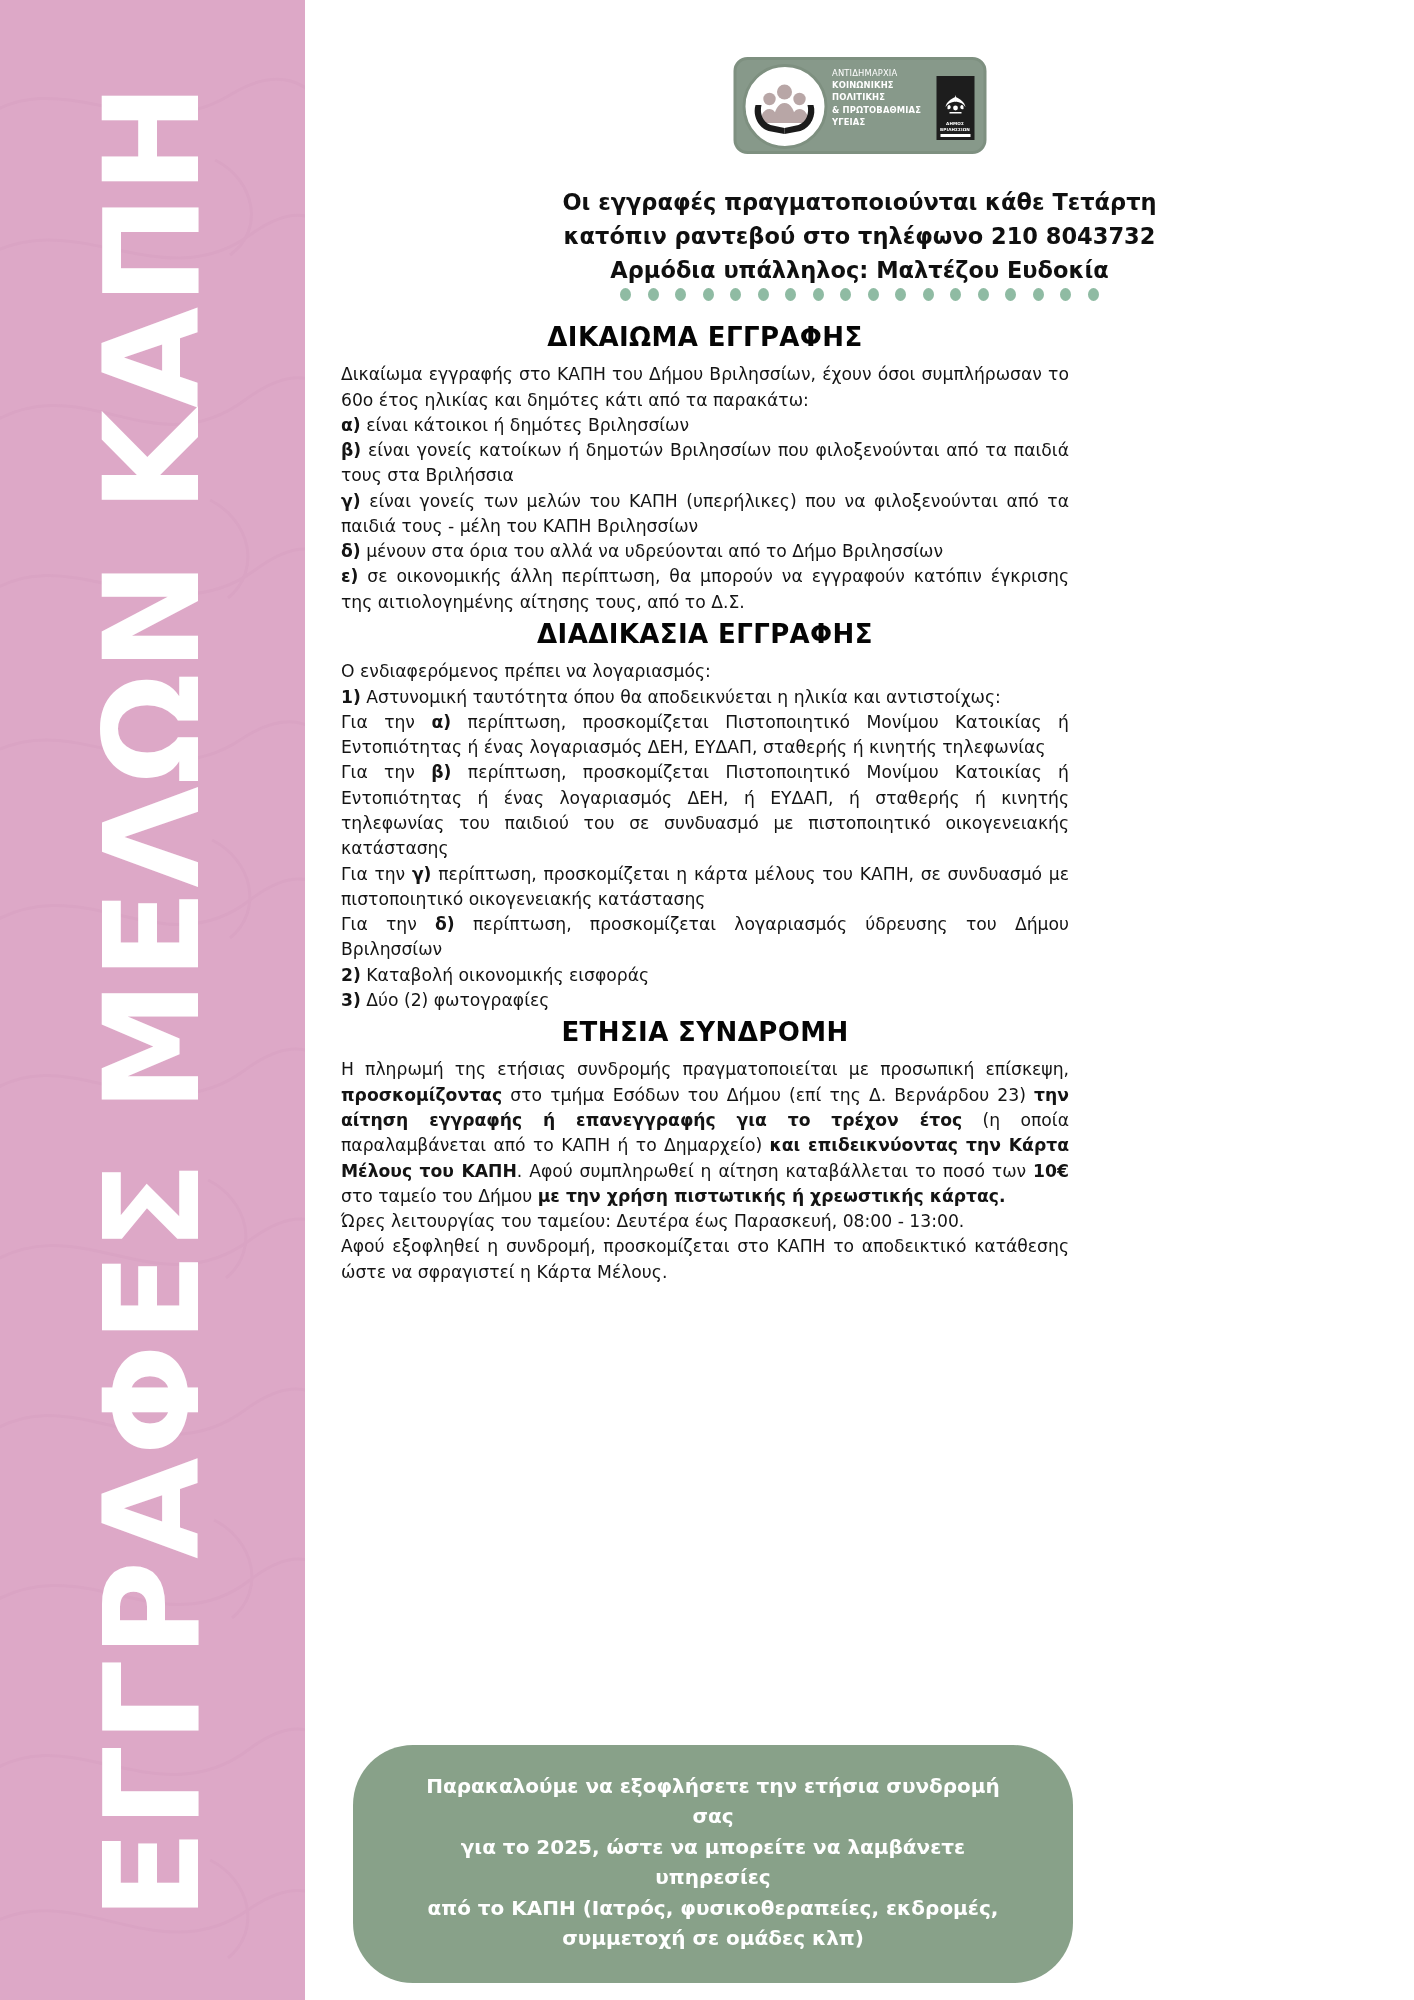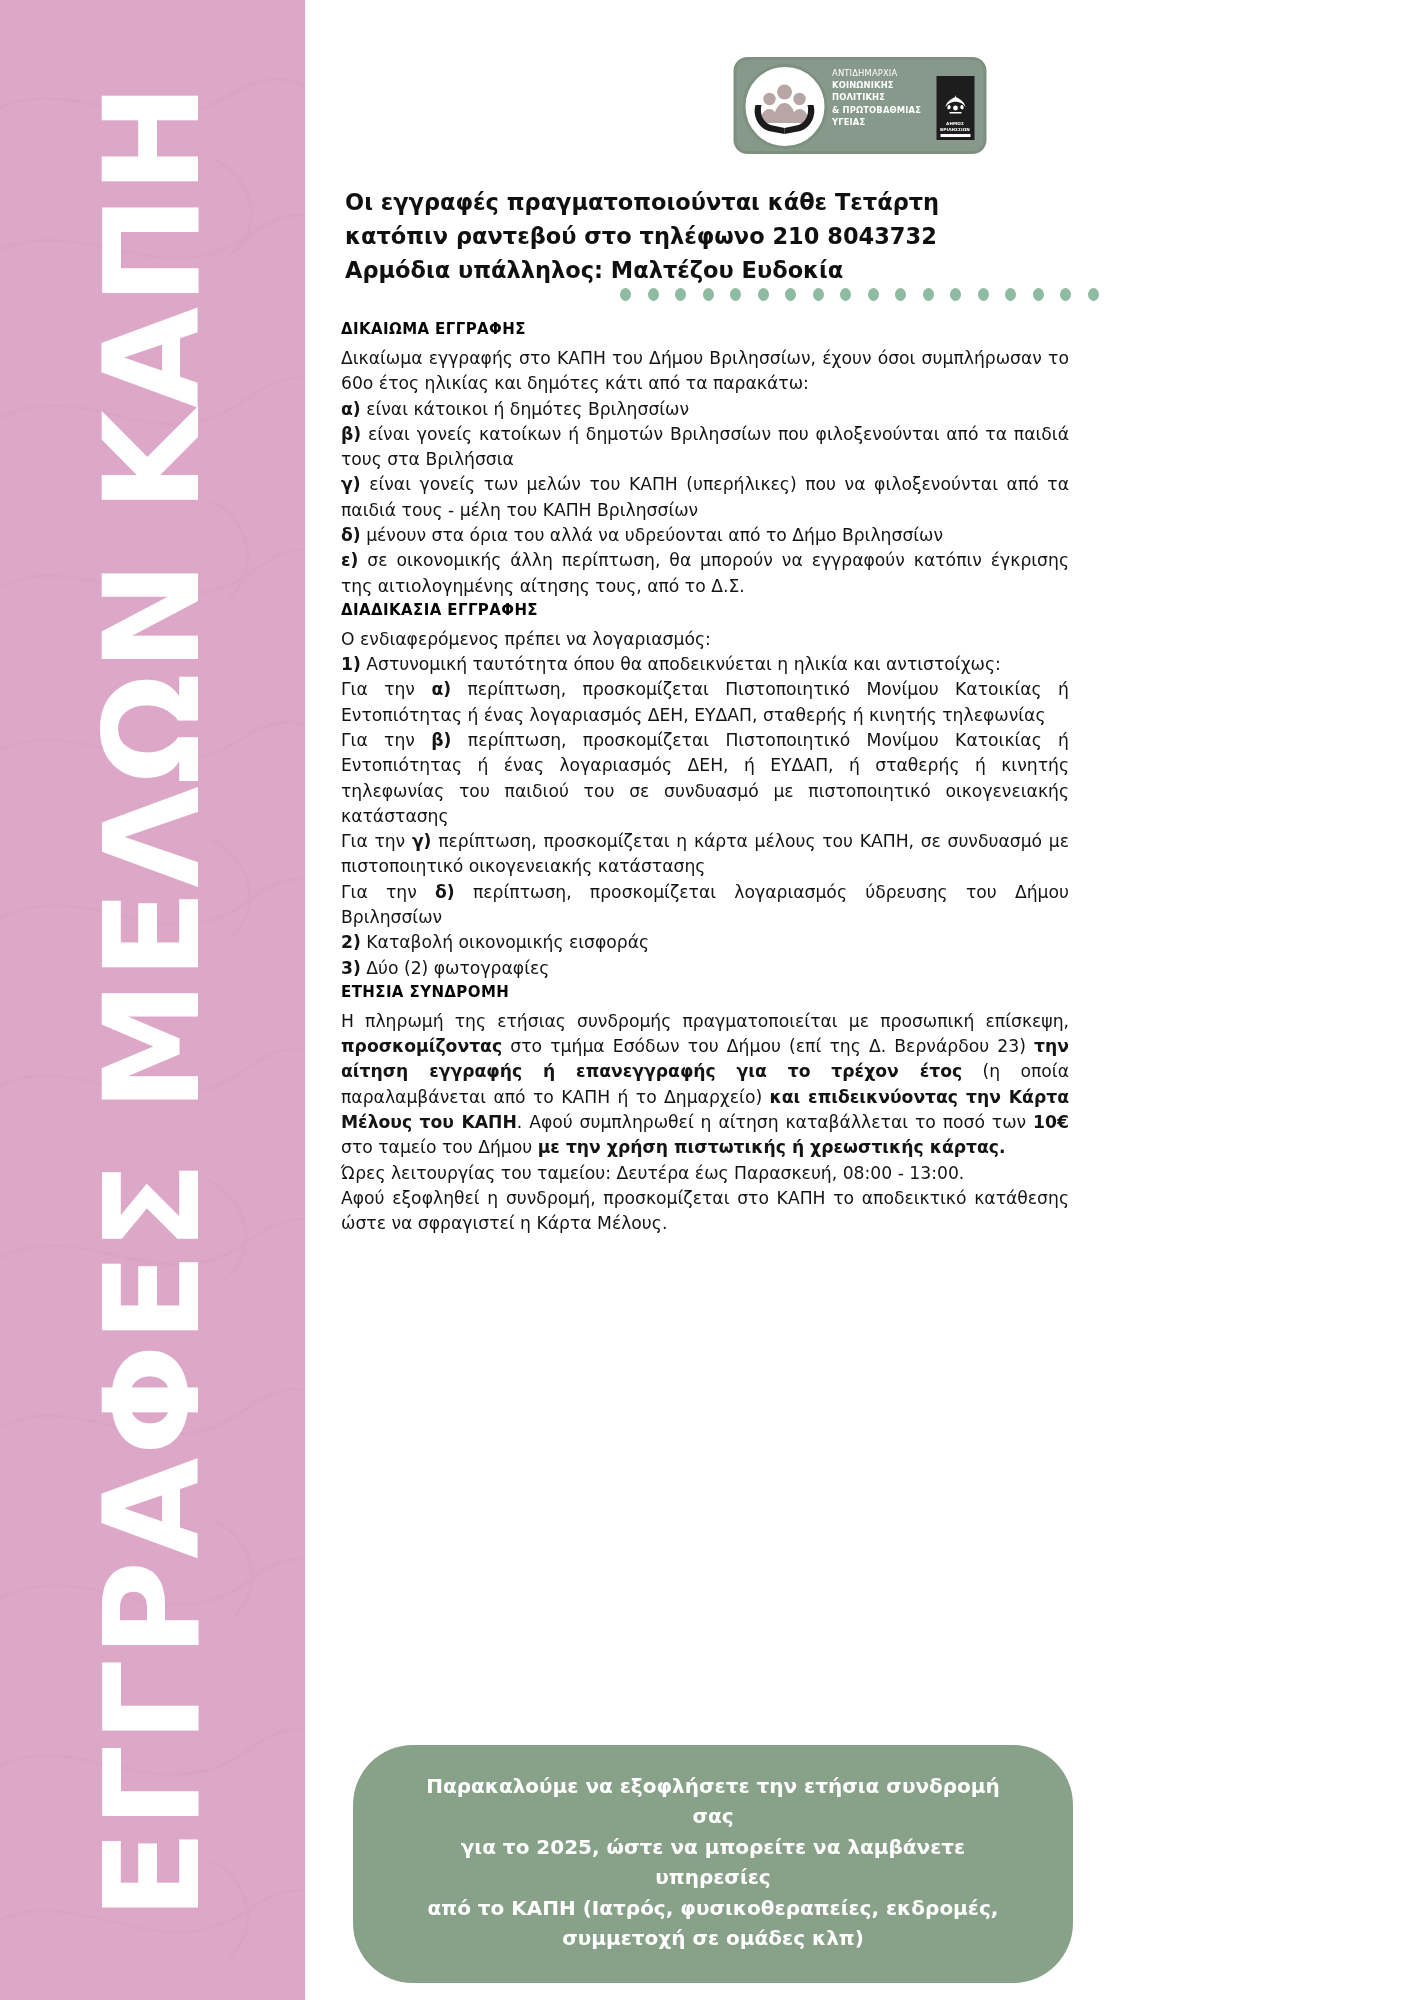--- a/index.html
+++ b/index.html
@@ -102,21 +102,21 @@
     line-height:1.3; text-align:center; letter-spacing:.1px;
   }
   .logo-emblem .em-bar{
     width:30px;height:3px;background:#ffffff;margin-top:2px;
   }
 
   
   .header-lines{
     position:absolute;
     left:0; right:0; top:185px;
-    text-align:left;
+    text-align:center;
     font-size:22.5px;
     font-weight:700;
     color:#101010;
     line-height:1.52;
     padding:0 40px;
   }
 
   
   .dots{
     position:absolute;
@@ -134,22 +134,23 @@
   
   .content{
     position:absolute;
     left:36px; top:318px;
     width:728px;
     font-size:17.2px;
     line-height:1.47;
     color:#141414;
   }
   .section-title{
-    font-weight:700;
-    font-size:15px;
+    text-align:center;
+    font-weight:700;
+    font-size:26px;
     letter-spacing:.4px;
     margin:0 0 6px 0;
     color:#050505;
   }
   .section-title.spaced{ }
   p.j{
     margin:0;
     text-align:justify;
     text-justify:inter-word;
     hyphens:none;

